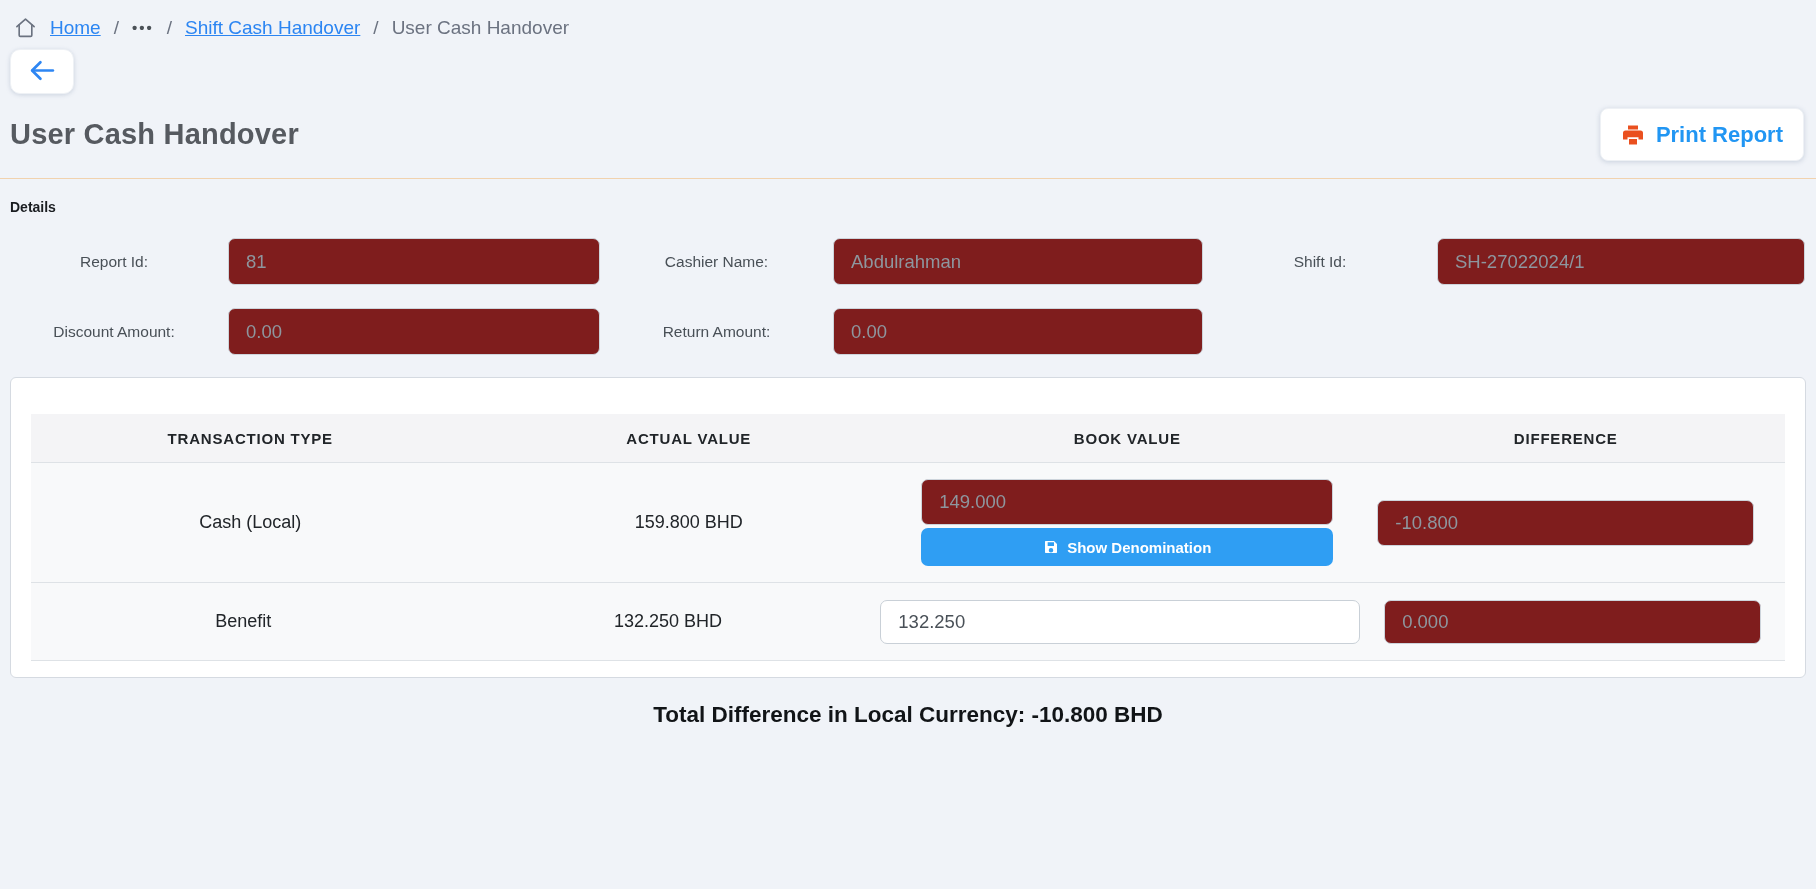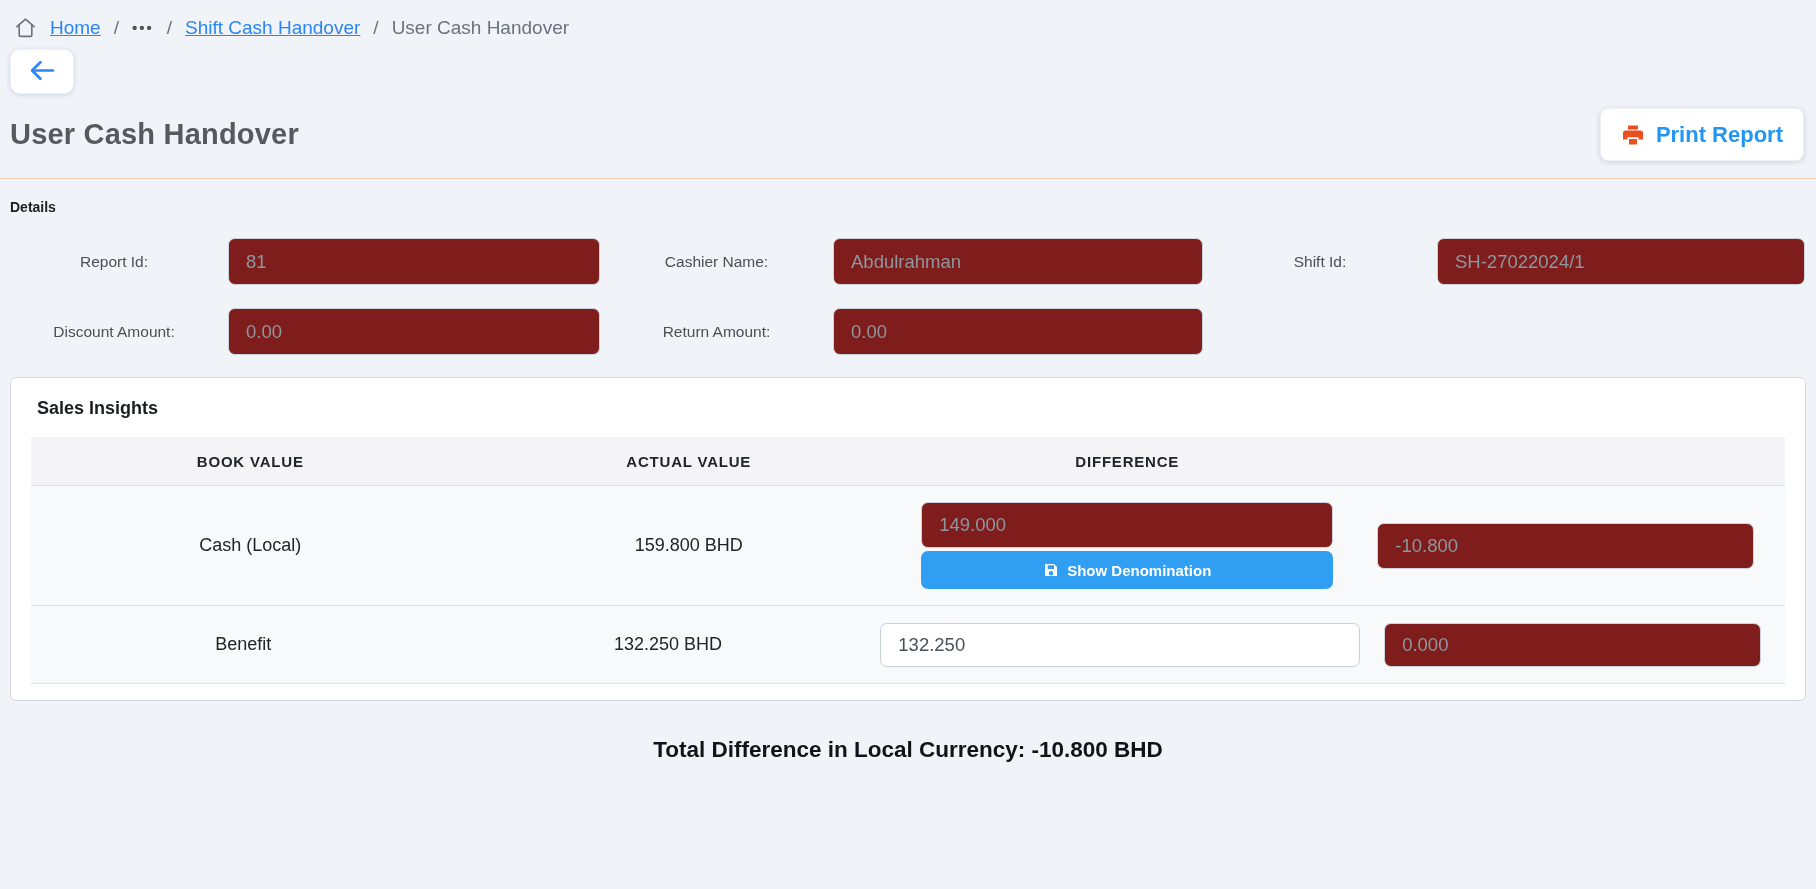--- a/index.html
+++ b/index.html
@@ -108,21 +108,21 @@
     background: #2f9ef3; color: #fff;
     font-family: inherit; font-size: 15px; font-weight: 700;
     display: flex; align-items: center; justify-content: center; gap: 8px;
     cursor: pointer;
   }
   .save-ic { width: 16px; height: 16px; }
   .tbl-row .inp { height: 46px; }
   .tbl-row.benefit .inp { height: 44px; }
 
   .total-line {
-    margin-top: 36px;
+    margin-top: 24px;
     text-align: center;
     font-size: 22.5px; font-weight: 700; color: #111417;
   }
 </style>
 </head>
 <body>
 
 <div class="page">
 
   <nav class="breadcrumb">
@@ -179,26 +179,26 @@
   <div class="field-row">
     <label class="f-label">Discount Amount:</label>
     <input class="inp" type="text" readonly="" value="0.00" style="">
     <label class="f-label">Return Amount:</label>
     <input class="inp" type="text" readonly="" value="0.00" style="">
     <span></span>
       <span></span>
   </div>
 
   <section class="card">
-    <h2 class="section-title">Sales Insights</h2>
 
     <div class="tbl">
       <div class="tbl-head">
+        <div class="th">Transaction Type</div>
+        <div class="th">Actual Value</div>
         <div class="th">Book Value</div>
-        <div class="th">Actual Value</div>
         <div class="th">Difference</div>
       </div>
 
       <div class="tbl-row cash">
         <div class="cell-text">Cash (Local)</div>
         <div class="cell-text">159.800 BHD</div>
         <div class="stack">
           <input class="inp" type="text" readonly="" value="149.000" style="">
           <button class="denom-btn">
             <span class="save-ic">

